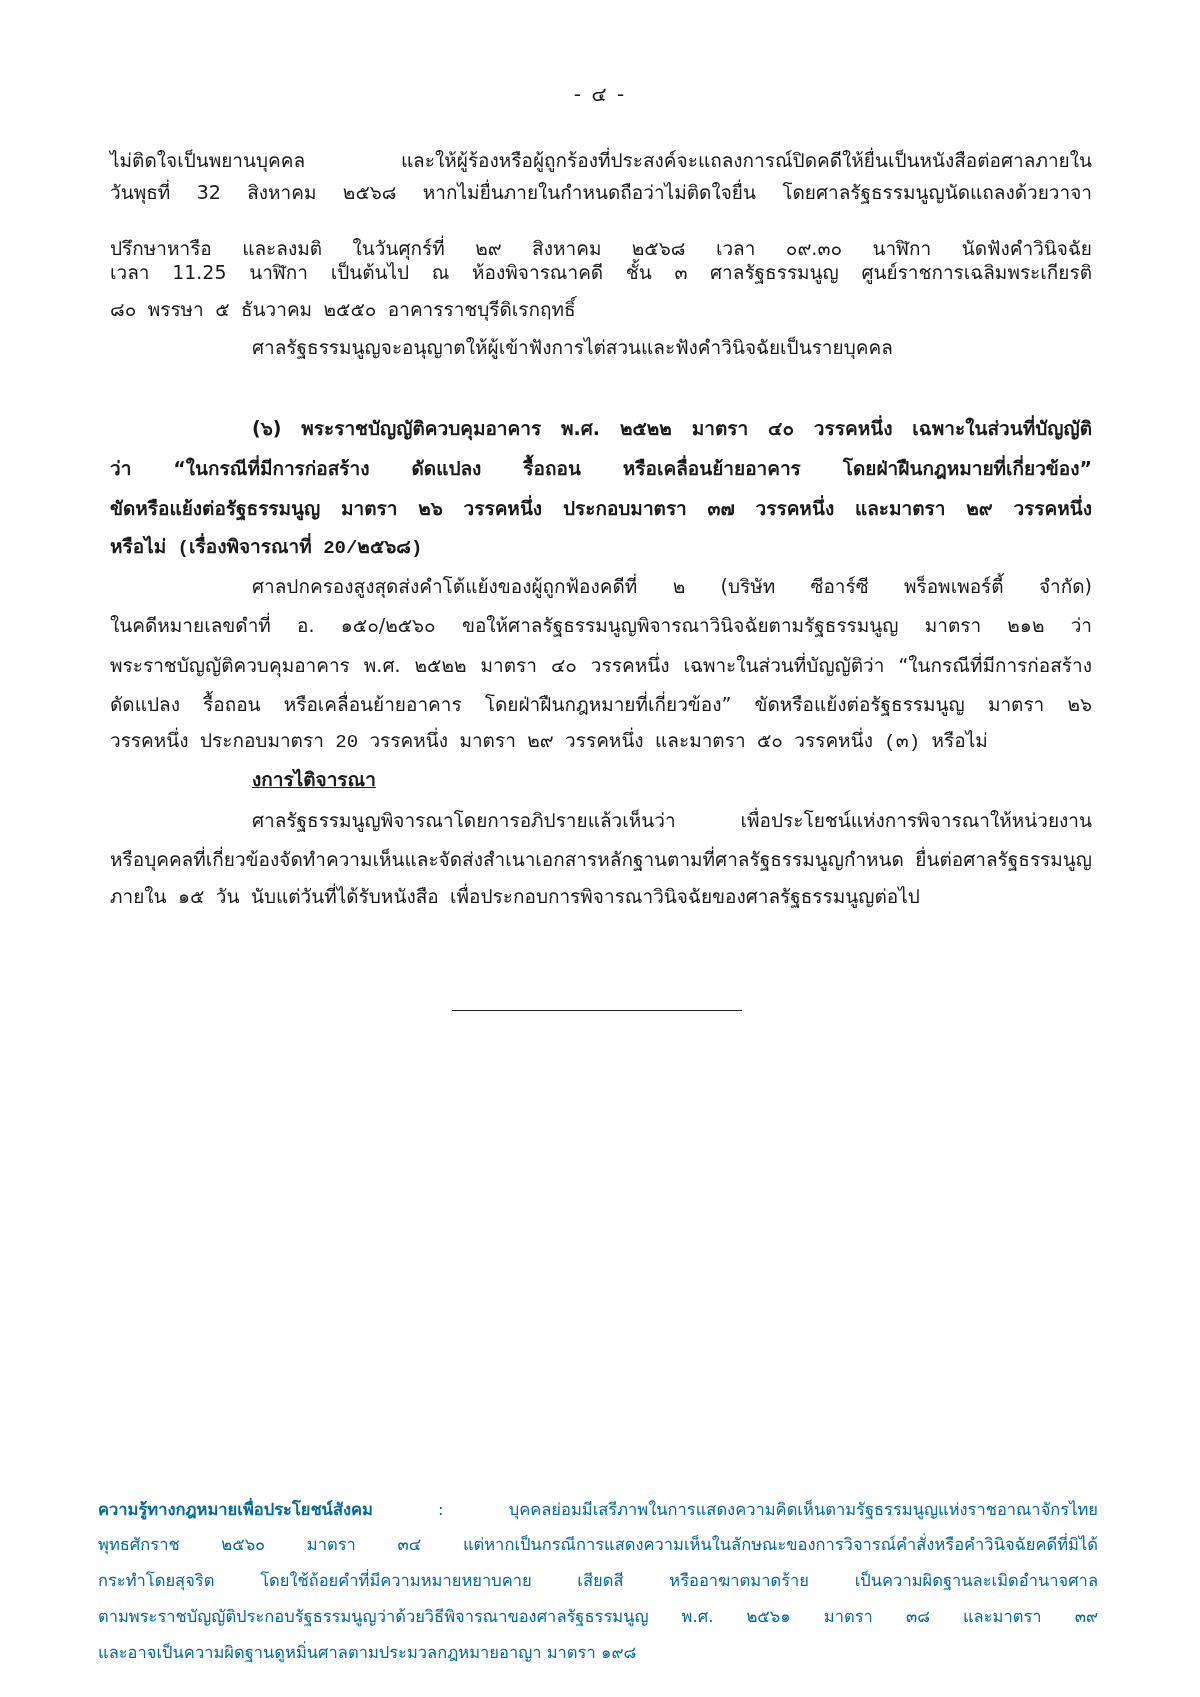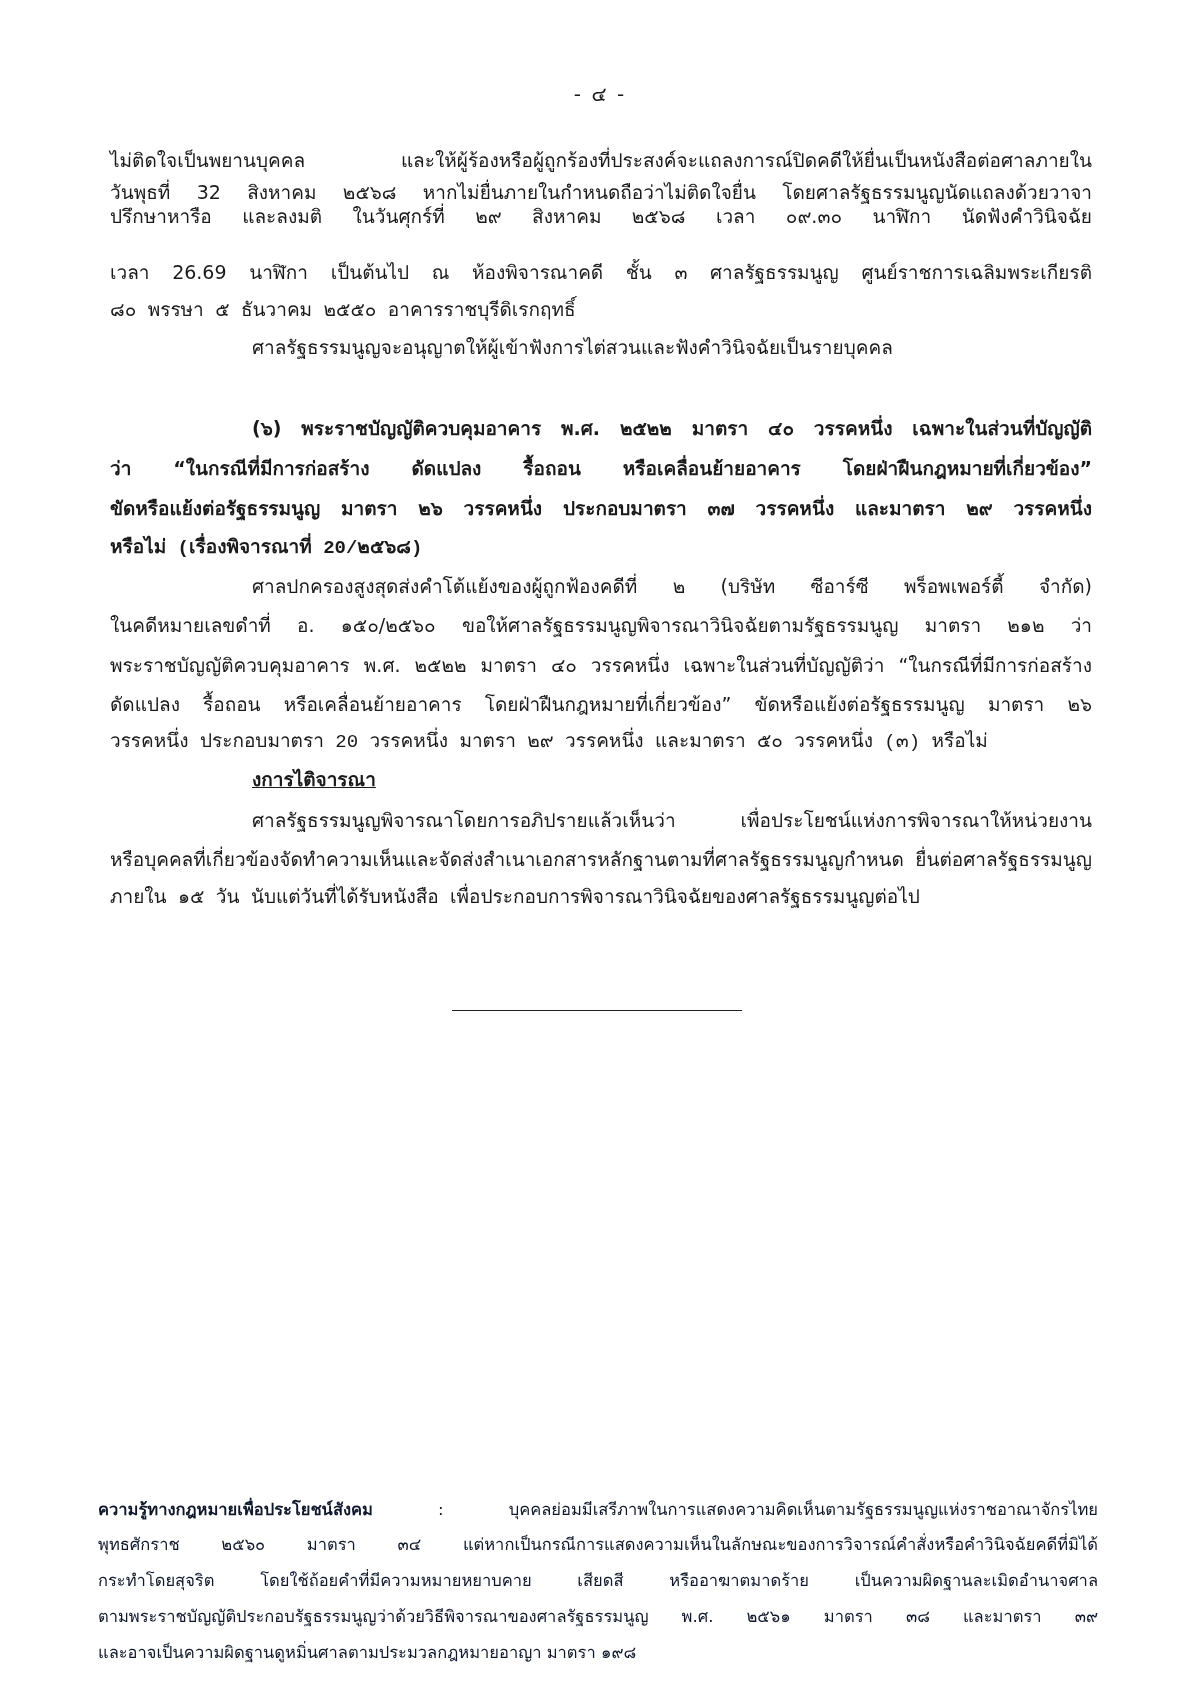--- a/index.html
+++ b/index.html
@@ -62,39 +62,39 @@
     .footer {
       position: absolute;
       left: 98px;
       width: 1000px;
       font-size: 16.5px;
       line-height: 34px;
       height: 34px;
       white-space: nowrap;
       text-align: justify;
       text-align-last: justify;
-      color: #0f172a;
+      color: #0369a1;
     }
     .footer.last {
       text-align-last: left;
     }
     .footer-label {
       font-weight: bold;
     }
   </style>
 </head>
 <body>
 
 <div class="page-number">- ๔ -</div>
 
 <div>
   <div class="line" style="top:140px">ไม่ติดใจเป็นพยานบุคคล และให้ผู้ร้องหรือผู้ถูกร้องที่ประสงค์จะแถลงการณ์ปิดคดีให้ยื่นเป็นหนังสือต่อศาลภายใน</div>
   <div class="line" style="top:172px">วันพุธที่ 32 สิงหาคม ๒๕๖๘ หากไม่ยื่นภายในกำหนดถือว่าไม่ติดใจยื่น โดยศาลรัฐธรรมนูญนัดแถลงด้วยวาจา</div>
-  <div class="line" style="top:196px">ปรึกษาหารือ และลงมติ ในวันศุกร์ที่ ๒๙ สิงหาคม ๒๕๖๘ เวลา ๐๙.๓๐ นาฬิกา นัดฟังคำวินิจฉัย</div>
-  <div class="line" style="top:252px">เวลา 26.69 นาฬิกา เป็นต้นไป ณ ห้องพิจารณาคดี ชั้น ๓ ศาลรัฐธรรมนูญ ศูนย์ราชการเฉลิมพระเกียรติ</div>
+  <div class="line" style="top:228px">ปรึกษาหารือ และลงมติ ในวันศุกร์ที่ ๒๙ สิงหาคม ๒๕๖๘ เวลา ๐๙.๓๐ นาฬิกา นัดฟังคำวินิจฉัย</div>
+  <div class="line" style="top:252px">เวลา 11.25 นาฬิกา เป็นต้นไป ณ ห้องพิจารณาคดี ชั้น ๓ ศาลรัฐธรรมนูญ ศูนย์ราชการเฉลิมพระเกียรติ</div>
   <div class="line last" style="top:291px">๘๐ พรรษา ๕ ธันวาคม ๒๕๕๐ อาคารราชบุรีดิเรกฤทธิ์</div>
   <div class="line indent last" style="top:329px">ศาลรัฐธรรมนูญจะอนุญาตให้ผู้เข้าฟังการไต่สวนและฟังคำวินิจฉัยเป็นรายบุคคล</div>
 </div>
 
 <div>
   <div class="line indent bold" style="top:408px">(๖) พระราชบัญญัติควบคุมอาคาร พ.ศ. ๒๕๒๒ มาตรา ๔๐ วรรคหนึ่ง เฉพาะในส่วนที่บัญญัติ</div>
   <div class="line bold" style="top:448px">ว่า “ในกรณีที่มีการก่อสร้าง ดัดแปลง รื้อถอน หรือเคลื่อนย้ายอาคาร โดยฝ่าฝืนกฎหมายที่เกี่ยวข้อง”</div>
   <div class="line bold" style="top:488px">ขัดหรือแย้งต่อรัฐธรรมนูญ มาตรา ๒๖ วรรคหนึ่ง ประกอบมาตรา ๓๗ วรรคหนึ่ง และมาตรา ๒๙ วรรคหนึ่ง</div>
   <div class="line bold last" style="top:528px">หรือไม่ (เรื่องพิจารณาที่ 20/๒๕๖๘)</div>
 </div>

